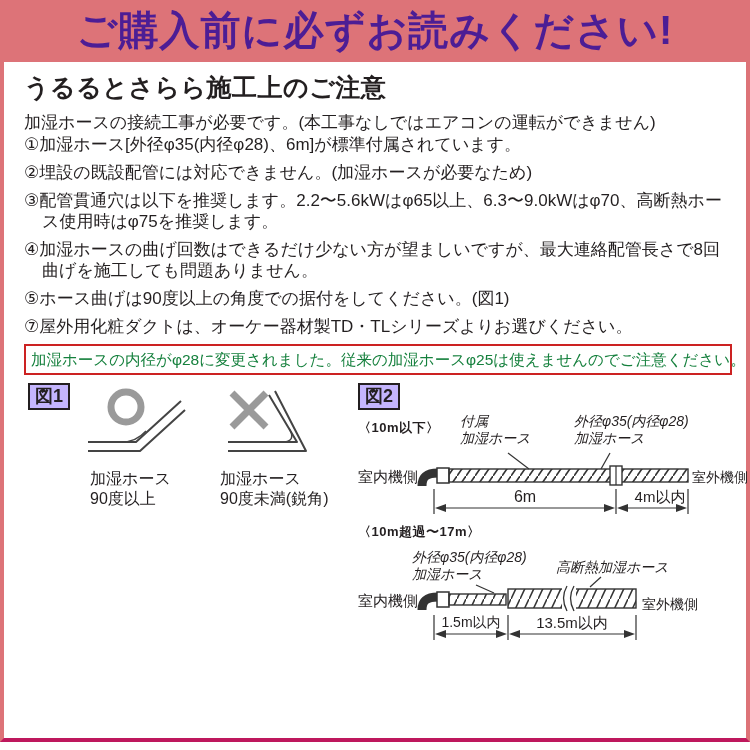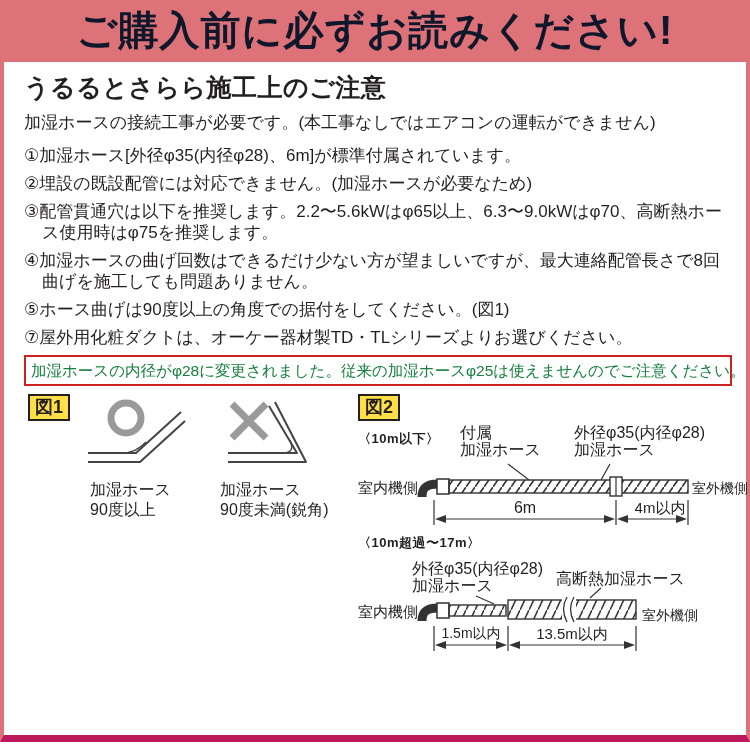--- a/index.html
+++ b/index.html
@@ -6,48 +6,47 @@
   html, body { width: 750px; height: 750px; background: #ffffff; }
   body {
     font-family: "Liberation Sans", "DejaVu Sans", sans-serif;
     color: #231f20;
     position: relative;
     overflow: hidden;
   }
   .banner {
     height: 62px;
     background: #dd7378;
-    color: #0f172a;
+    color: #4c1d95;
     font-size: 40px;
     font-weight: bold;
     text-align: center;
     line-height: 60px;
     letter-spacing: 1px;
   }
   .content {
     position: absolute;
     left: 0; right: 0;
     top: 62px;
     height: 680px;
     background: #ffffff;
     border-left: 4px solid #dd7378;
     border-right: 4px solid #dd7378;
-    border-bottom: 7px solid #be185d;
+    border-bottom: 4px solid #be185d;
     padding: 7px 14px 0 20px;
   }
   .doc-title {
     font-size: 25px;
     font-weight: bold;
     letter-spacing: 0.5px;
     margin: 2px 0 8px 0;
   }
   .intro {
     font-size: 17px;
     line-height: 22px;
-    margin-bottom: 11px;
   }
   .notes { margin-bottom: 0; }
   .note-item {
     font-size: 17px;
     line-height: 21px;
     margin-bottom: 7px;
     padding-left: 18px;
     text-indent: -18px;
   }
   .warning-box {
@@ -59,32 +58,32 @@
     white-space: nowrap;
     margin: 4px 0 6px 0;
   }
   .figures { position: relative; height: 264px; }
   .fig-label {
     display: inline-block;
     border: 2px solid #231f20;
     font-size: 18px;
     font-weight: bold;
     padding: 0px 5px 1px 5px;
-    background: #fde047;
+    background: #c4b5fd;
     line-height: 22px;
   }
   .fig1 { position: absolute; left: 4px; top: 2px; width: 326px; height: 260px; }
   .fig-caption {
     position: absolute;
     font-size: 16px;
     line-height: 20px;
   }
   .fig2 { position: absolute; left: 334px; top: 2px; width: 392px; height: 262px; }
   .sub-heading { font-size: 13px; font-weight: bold; letter-spacing: 0.5px; }
-  .hose-label { font-size: 16px; line-height: 17px; }
+  .hose-label { font-size: 14px; line-height: 17px; font-style: italic; }
   .side-label { font-size: 15px; }
   .side-label.small { font-size: 14px; }
   .dim-label { font-size: 15px; text-align: center; }
   .abs { position: absolute; }
   svg { display: block; }
   .layer { position: absolute; left: 0; top: 0; }
 </style>
 </head>
 <body>
 

